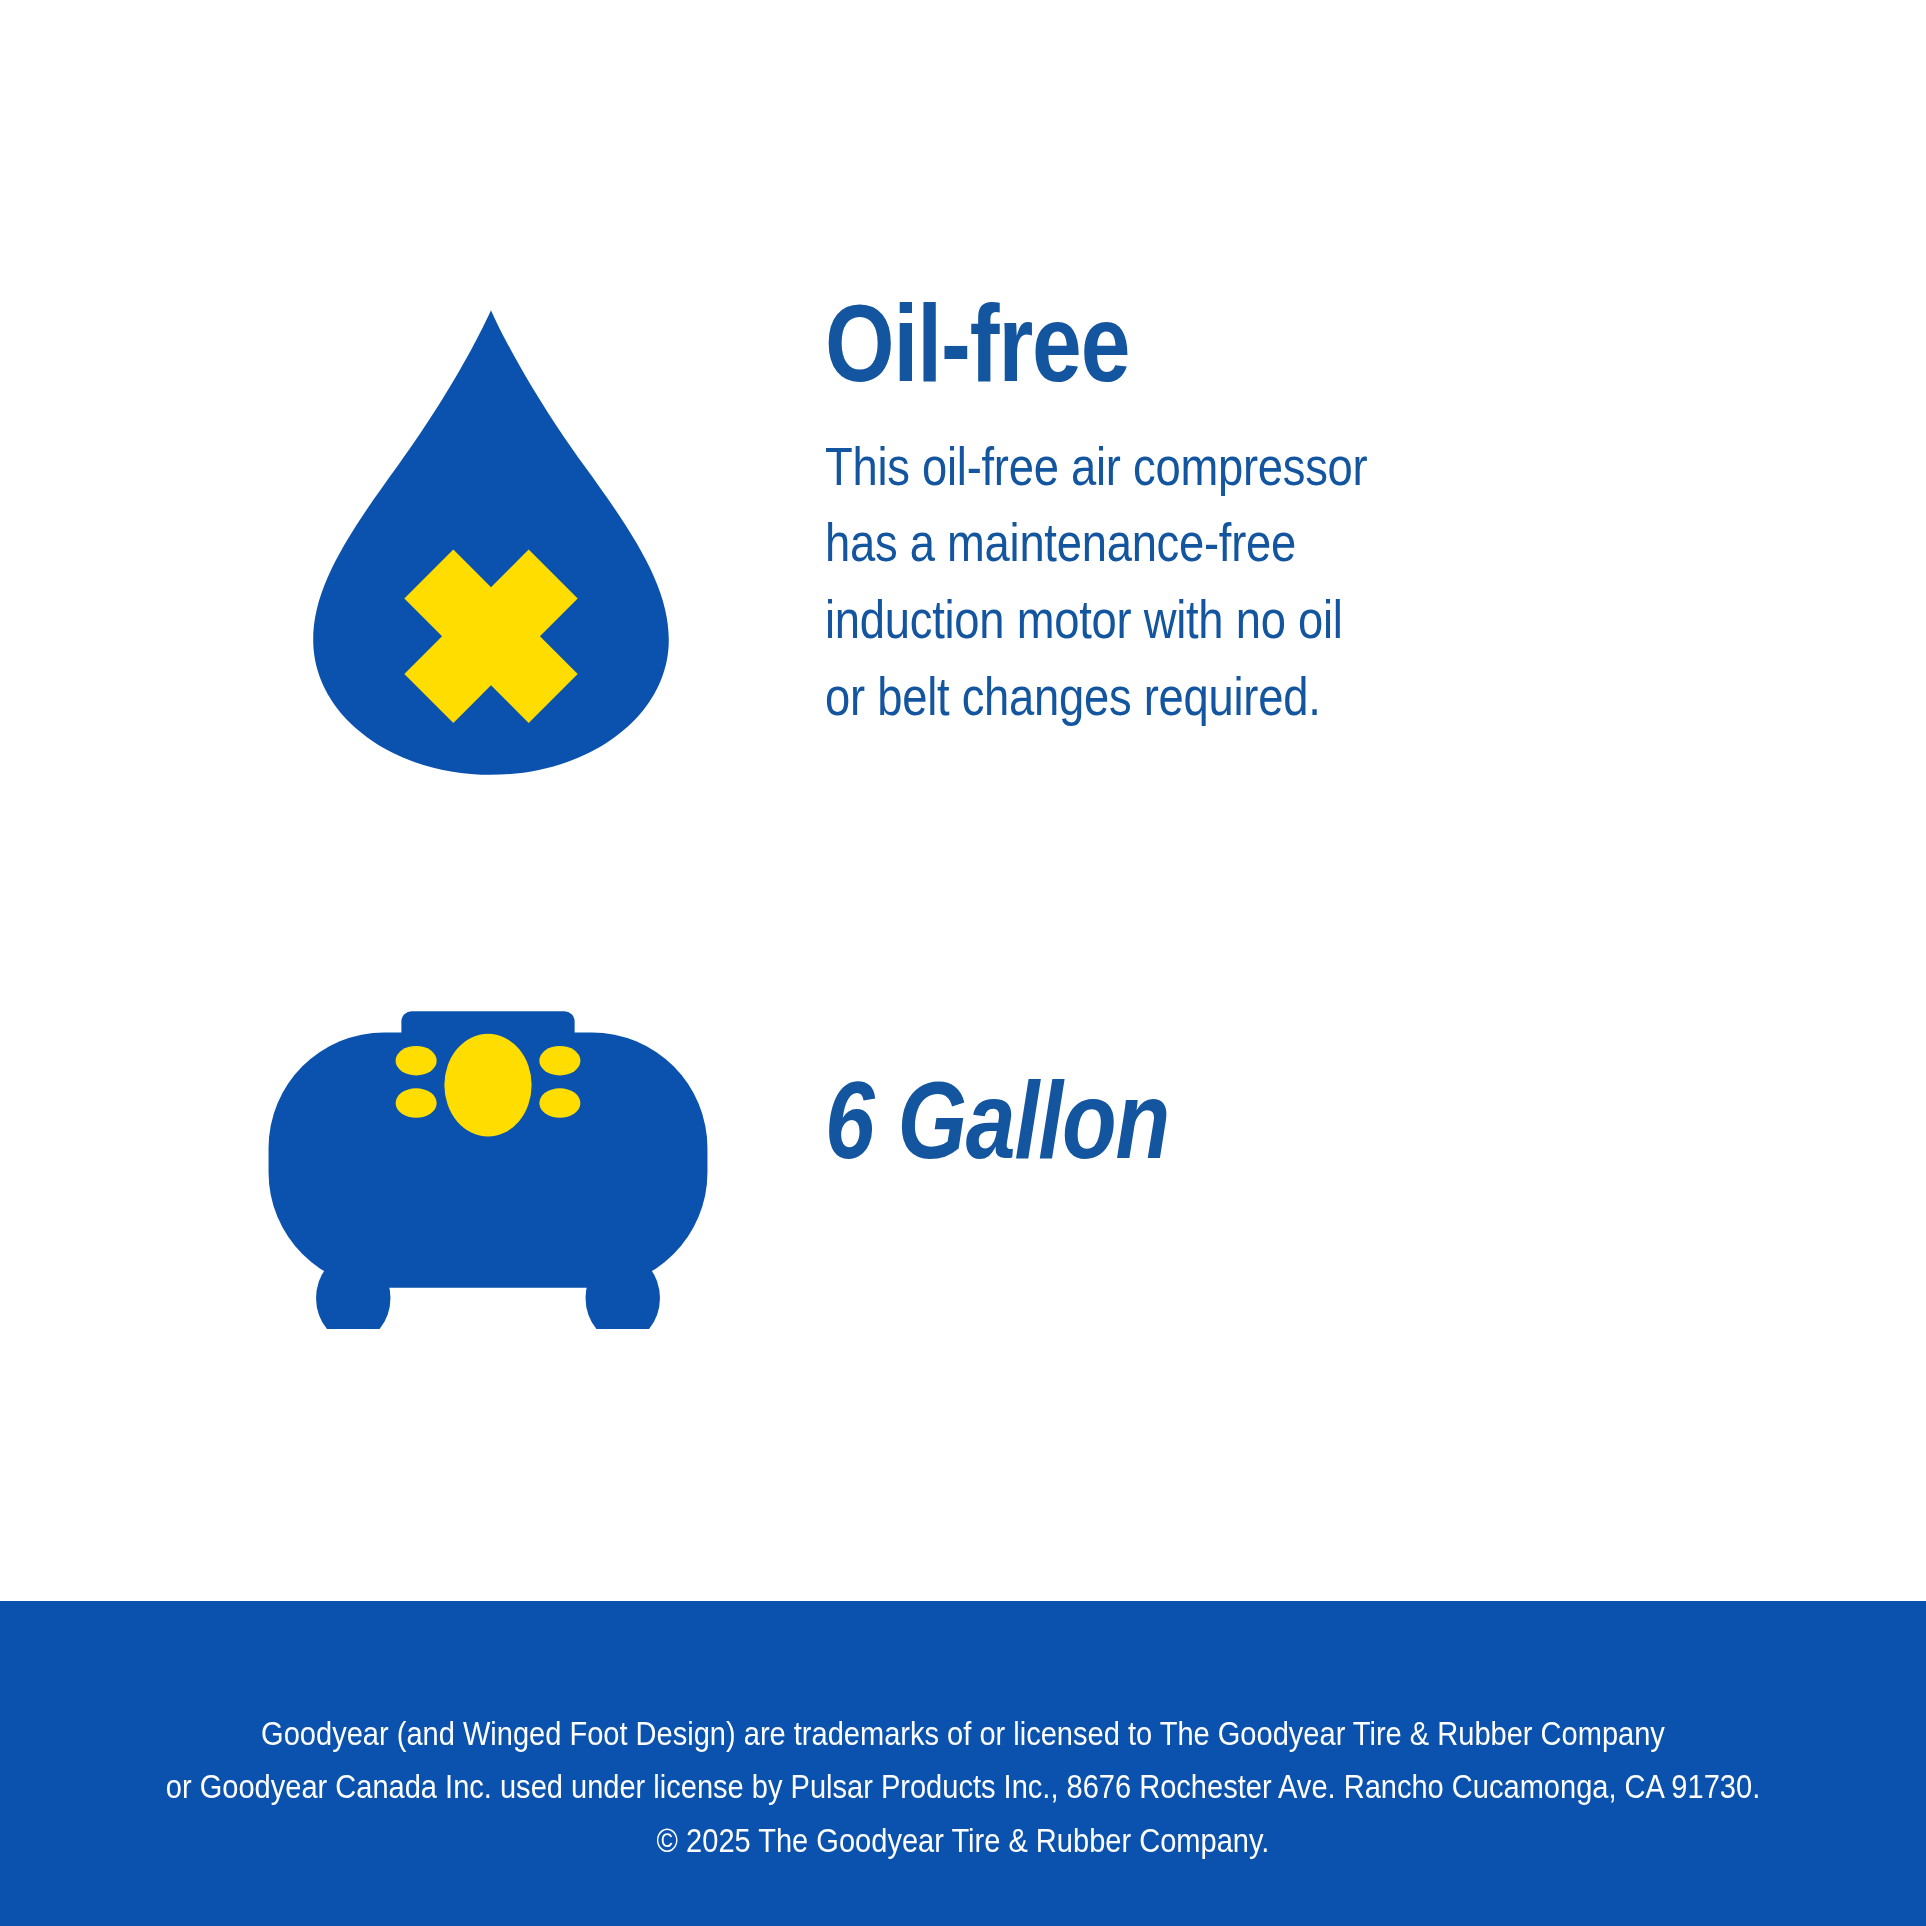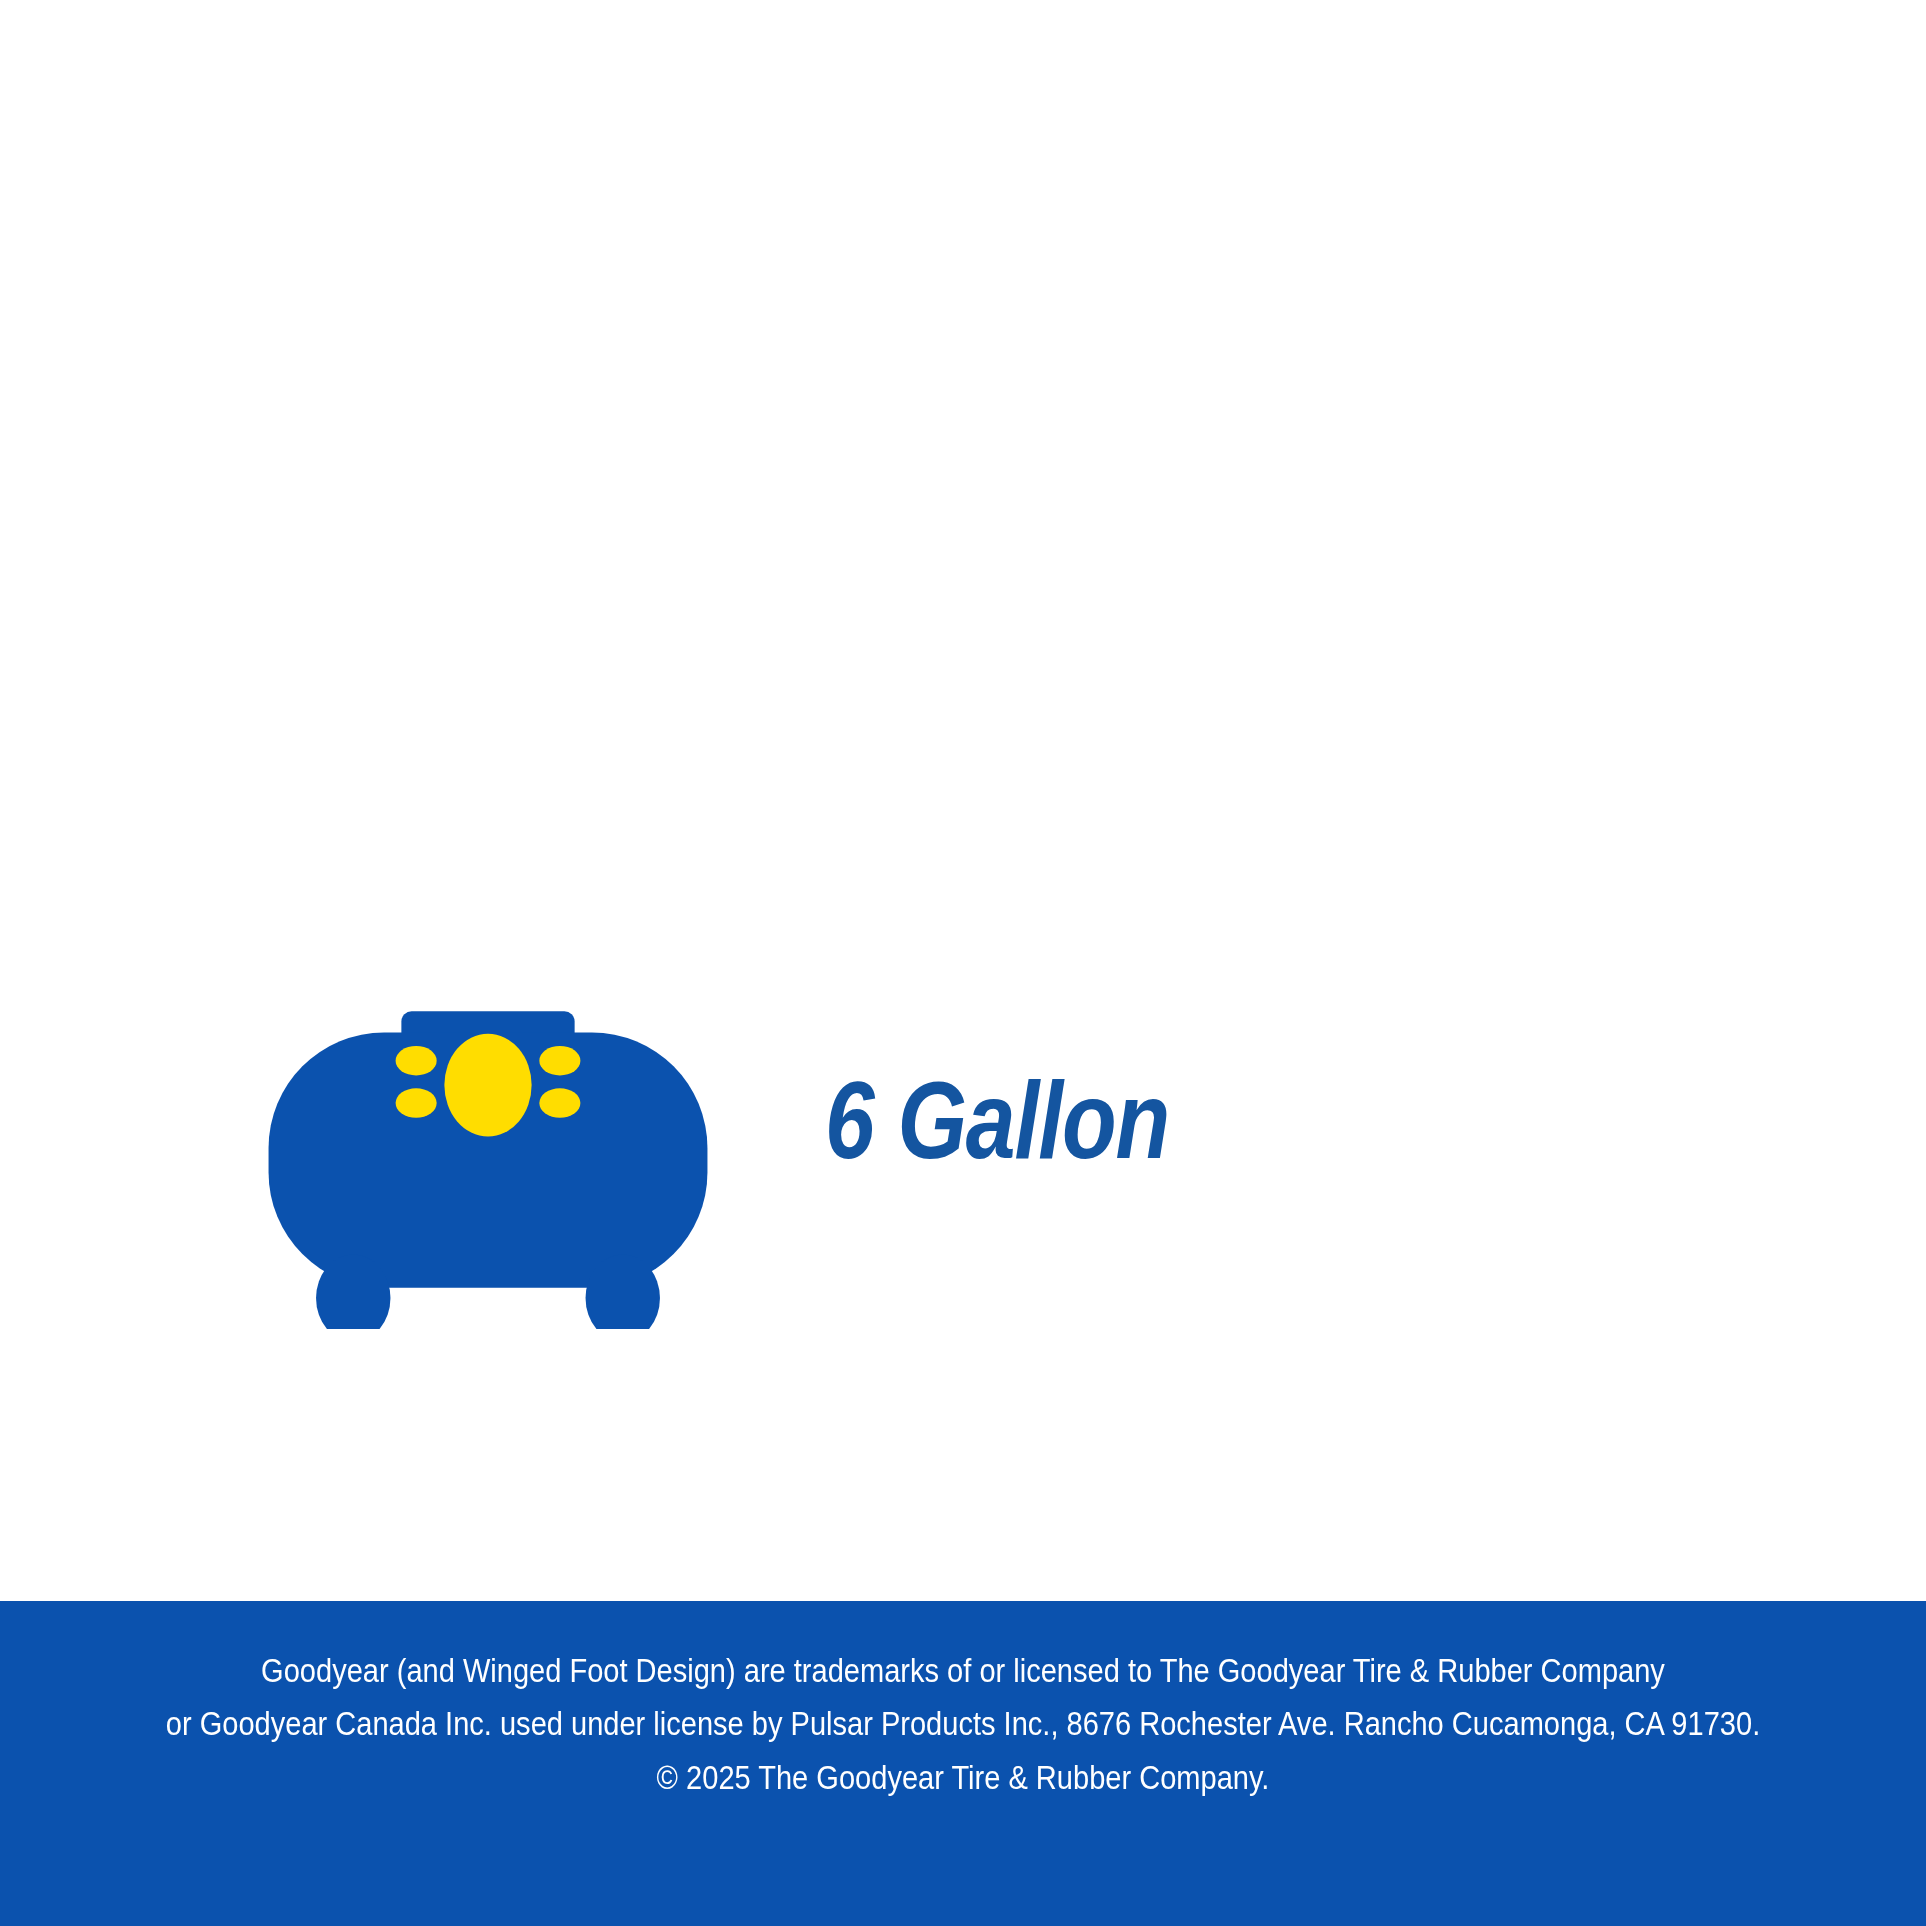--- a/index.html
+++ b/index.html
@@ -112,21 +112,21 @@
 
   
   #legal-footer {
     position: absolute;
     left: 0;
     top: 1601px;
     width: 1926px;
     height: 326px;
     background: #0B52AE;
     box-sizing: border-box;
-    padding-top: 43px;
+    padding-top: 106px;
   }
 
   .legal-line {
     margin: 0;
     color: #ffffff;
     text-align: center;
     font-family: "Liberation Sans Narrow", "Liberation Sans", sans-serif;
     font-weight: 400;
     font-size: 33px;
     line-height: 1.62;
@@ -134,20 +134,44 @@
     transform: scaleX(0.88);
     transform-origin: center top;
     white-space: nowrap;
   }
 </style>
 </head>
 <body>
 
 <div id="page">
 
+  <div class="feature-row" id="feature-oil-free">
+
+    <div class="icon-col" id="icon-col-droplet">
+      <svg id="droplet-icon" width="366" height="475" viewBox="0 0 570 740">
+        <path d="M285 8
+                 C 285 8, 330 112, 430 250
+                 C 510 360, 562 440, 562 522
+                 C 562 640, 438 732, 285 732
+                 C 132 732, 8 640, 8 522
+                 C 8 440, 60 360, 140 250
+                 C 240 112, 285 8, 285 8 Z" fill="#0B52AE"></path>
+        <g>
+          <rect x="148" y="462" width="274" height="108" transform="rotate(45 285 516)" fill="#FFDD00"></rect>
+          <rect x="148" y="462" width="274" height="108" transform="rotate(-45 285 516)" fill="#FFDD00"></rect>
+        </g>
+      </svg>
+    </div>
+
+    <div class="text-col">
+      <h2 class="feature-heading" id="oil-free-heading">Oil-free</h2>
+      <p class="feature-body" id="oil-free-body">This oil-free air compressor has a maintenance-free induction motor with no oil or belt changes required.</p>
+    </div>
+
+  </div>
 
   <div class="feature-row" id="feature-capacity">
 
     <div class="icon-col" id="icon-col-tank">
       <svg id="compressor-icon" width="462" height="321" viewBox="0 0 720 500">
 
         <rect x="225" y="5" width="270" height="205" rx="16" ry="16" fill="#0B52AE"></rect>
 
         <rect x="18" y="38" width="684" height="398" rx="180" ry="180" fill="#0B52AE"></rect>
 

